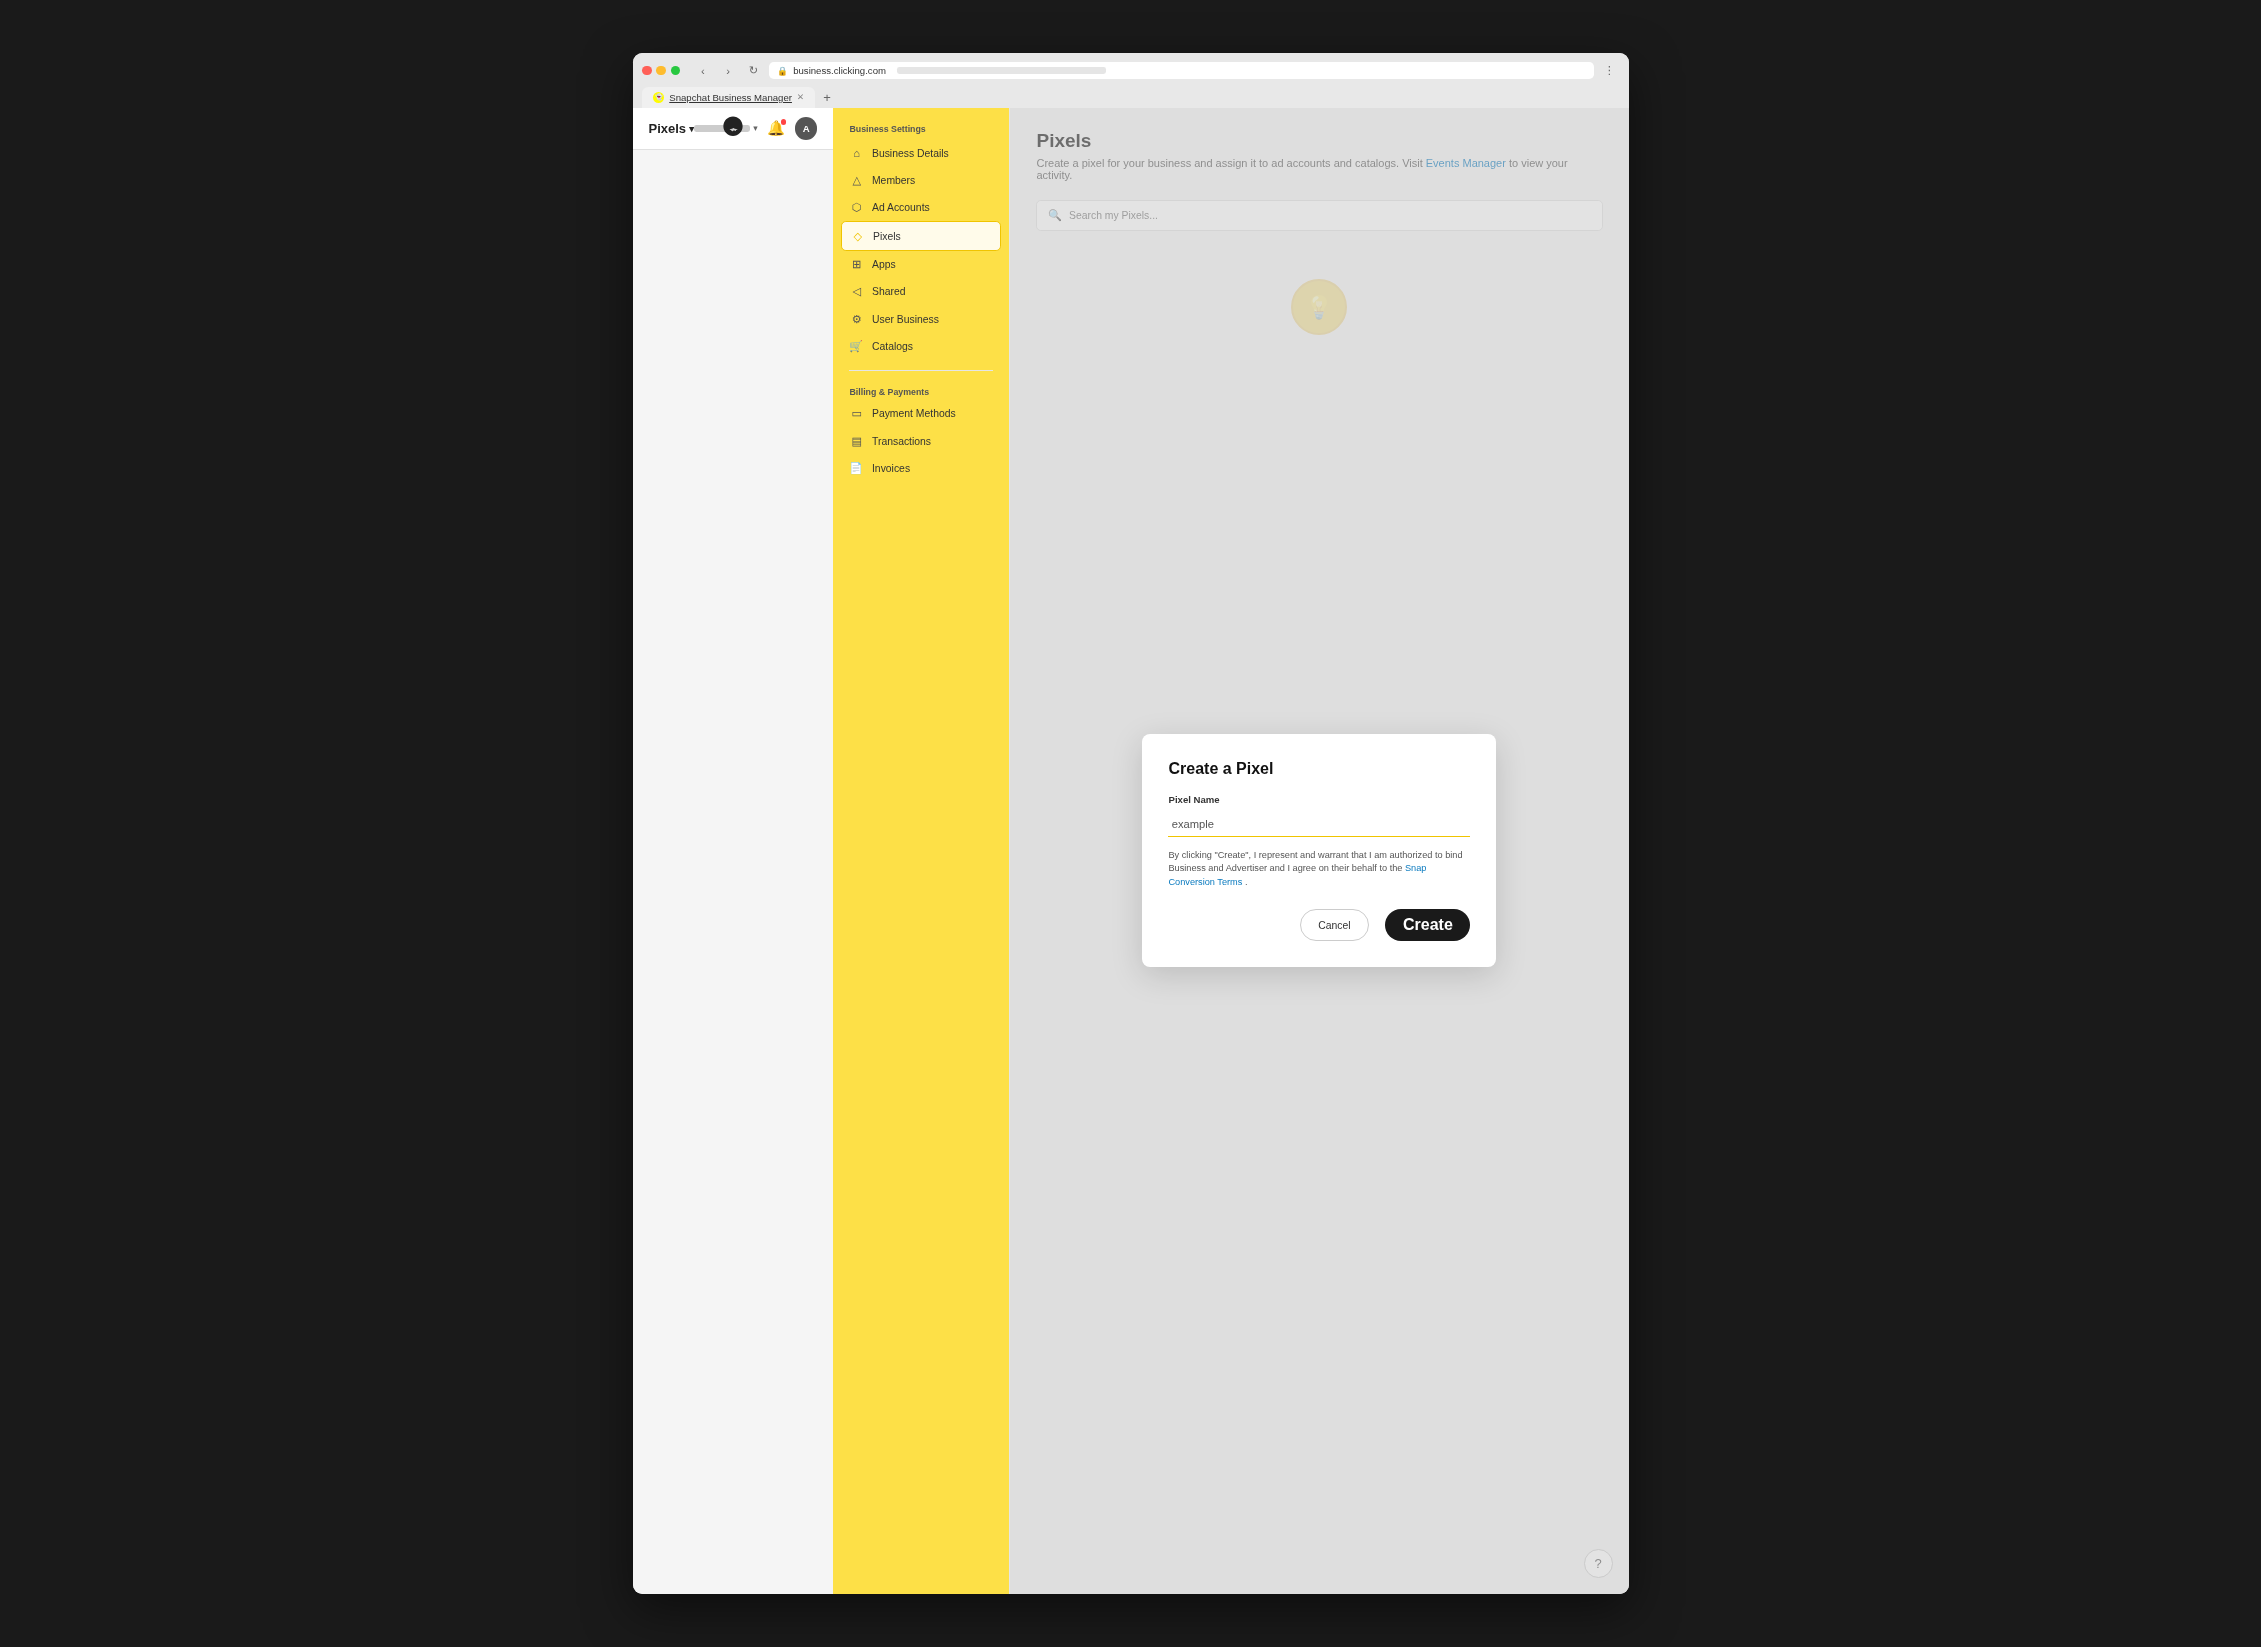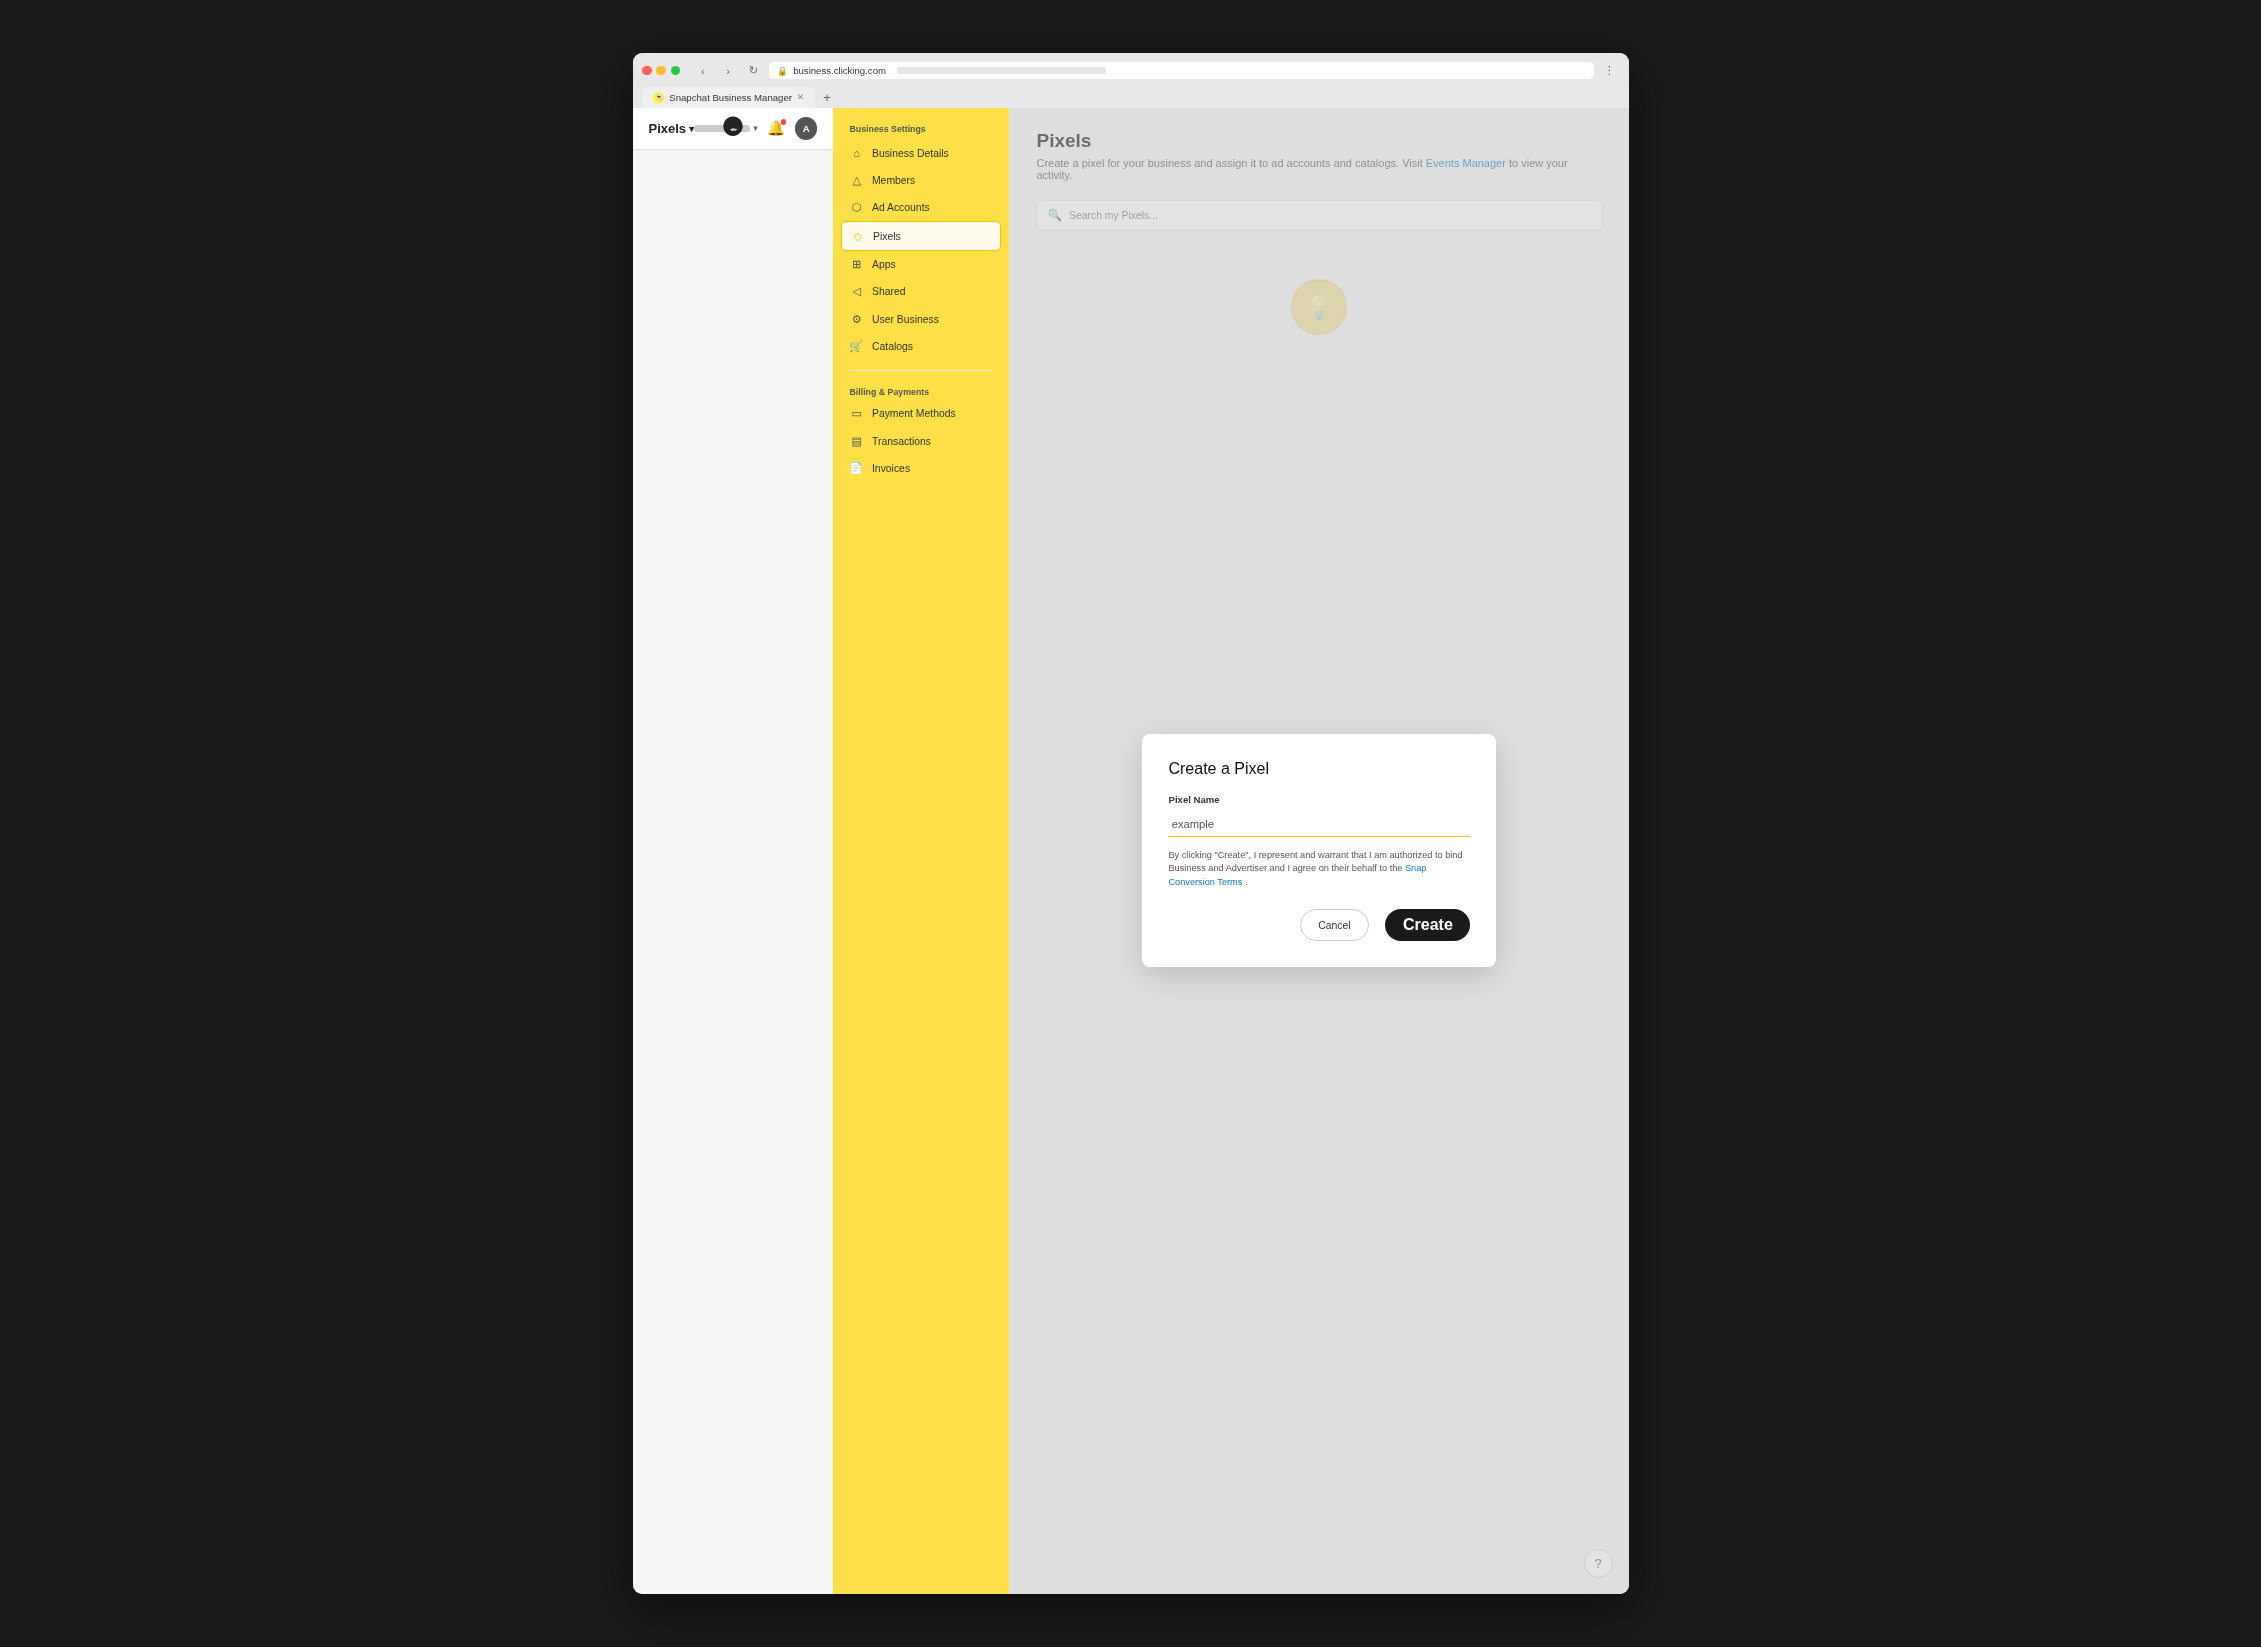--- a/index.html
+++ b/index.html
@@ -340,21 +340,21 @@
       border-radius: 8px;
       padding: 26px;
       width: 354px;
       box-shadow: 0 8px 32px rgba(0,0,0,0.15);
       position: relative;
       z-index: 20;
     }
 
     .modal-title {
       font-size: 16px;
-      font-weight: 400;
+      font-weight: 700;
       color: #111;
       margin-bottom: 16px;
     }
 
     .modal-field-label {
       font-size: 9.6px;
       font-weight: 600;
       color: #333;
       margin-bottom: 6.4px;
     }
@@ -449,21 +449,21 @@
         <span>business.clicking.com</span>
         <span style="margin-left:6.4px; display:inline-block; width:209px; height:6.4px; background:#ccc; border-radius:2.4px; opacity:0.5;"></span>
       </div>
       <button class="nav-btn">⋮</button>
     </div>
     <div class="tab-bar">
       <div class="browser-tab">
         <div class="tab-favicon">
           <span>👻</span>
         </div>
-        <span style="font-size:9.6px;color:#333;">Snapchat Business Manager</span>
+        <span style="font-size:9.6px;color:#333;text-decoration:underline;">Snapchat Business Manager</span>
         <span class="tab-close">✕</span>
       </div>
       <button class="tab-new">+</button>
     </div>
   </div>
 
   <div class="app-container">
 
     <div class="top-nav" style="position:relative;">
       <div class="top-nav-left">

